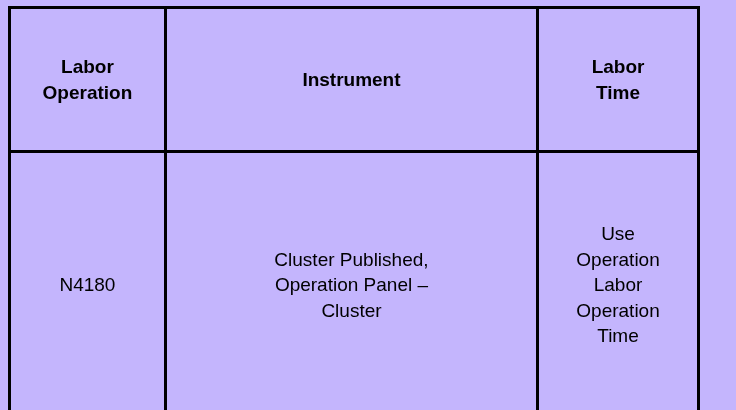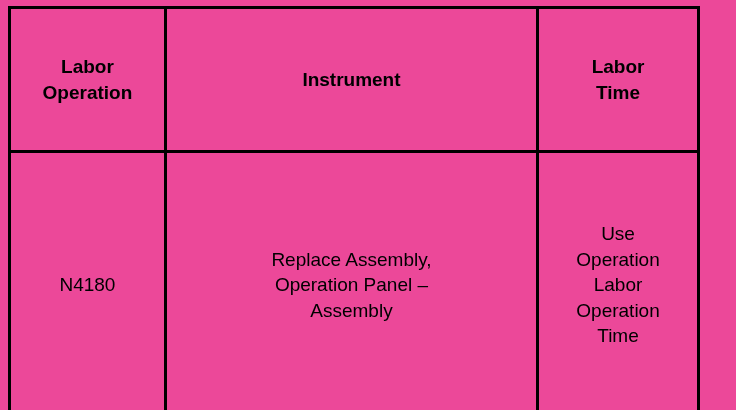--- a/index.html
+++ b/index.html
@@ -11,21 +11,21 @@
     width: 736px;
     height: 410px;
     font-family: "Liberation Sans", sans-serif;
     color: #000000;
     overflow: hidden;
   }
   .sheet {
     position: relative;
     width: 736px;
     height: 410px;
-    background: #ec4899;
+    background: #c4b5fd;
   }
   table.labor-table {
     border-collapse: collapse;
     table-layout: fixed;
     position: absolute;
     left: 8px;
     top: 6px;
     width: 692px;
   }
   table.labor-table td {
@@ -73,23 +73,23 @@
         <td class="head-cell">
           <span class="cell-line">Labor</span>
           <span class="cell-line">Time</span>
         </td>
       </tr>
       <tr>
         <td class="body-cell">
           <span class="cell-line">N4180</span>
         </td>
         <td class="body-cell">
-          <span class="cell-line">Replace Assembly,</span>
+          <span class="cell-line">Cluster Published,</span>
           <span class="cell-line">Operation Panel –</span>
-          <span class="cell-line">Assembly</span>
+          <span class="cell-line">Cluster</span>
         </td>
         <td class="body-cell">
           <span class="cell-line">Use</span>
           <span class="cell-line">Operation</span>
           <span class="cell-line">Labor</span>
           <span class="cell-line">Operation</span>
           <span class="cell-line">Time</span>
         </td>
       </tr>
     </tbody>

